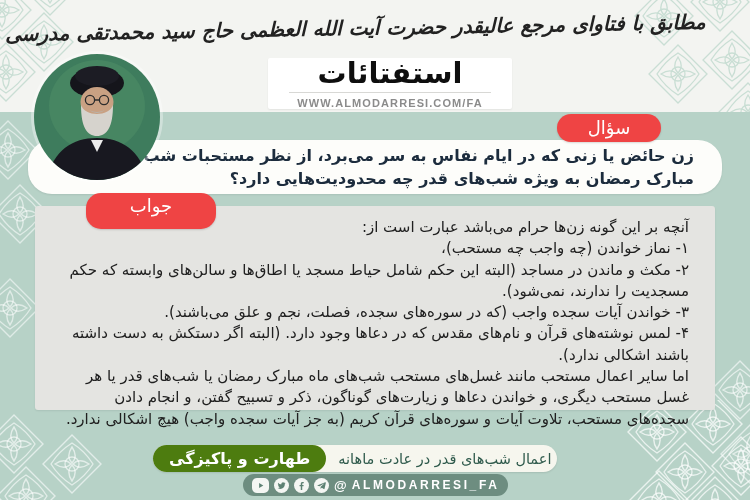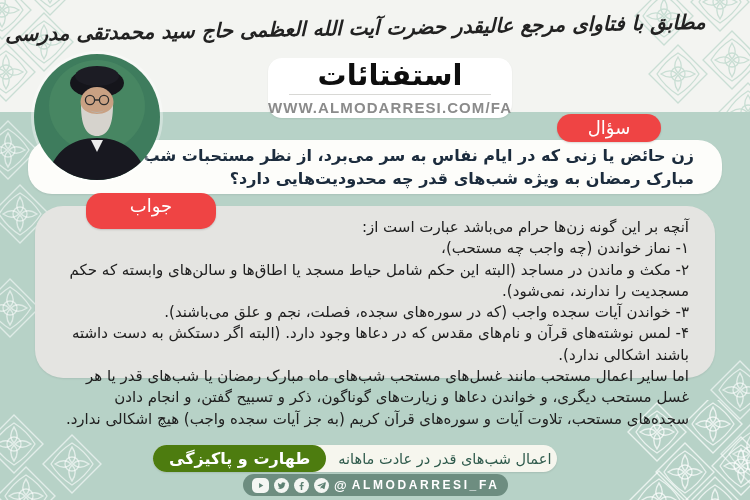--- a/index.html
+++ b/index.html
@@ -16,29 +16,29 @@
     transform:rotate(-1deg); z-index:2; letter-spacing:.5px;
   }
 
   .photo {
     position:absolute; left:34px; top:54px; width:126px; height:126px;
     border-radius:50%; overflow:hidden; z-index:4; box-shadow:0 0 0 3px rgba(255,255,255,.35);
   }
   .photo svg { display:block; }
 
   .title-box {
-    position:absolute; left:268px; top:58px; width:244px; height:60px;
-    background:#ffffff; border-radius:14px; z-index:4;
+    position:absolute; left:268px; top:58px; width:244px; height:51px;
+    background:#ffffff; border-radius:2px; z-index:4;
     display:flex; flex-direction:column; align-items:center; justify-content:center; gap:4px;
     box-shadow:0 1px 2px rgba(0,0,0,.07);
   }
   .main-title { font-size:29px; font-weight:bold; color:#0e0e0e; line-height:1; direction:rtl; }
   .title-divider { width:202px; height:1px; background:#d8d8d5; }
   .site-url {
-    font-family:"Liberation Sans", sans-serif; font-size:15px; font-weight:bold;
+    font-family:"Liberation Sans", sans-serif; font-size:11px; font-weight:bold;
     color:#8b8b8b; letter-spacing:1.1px; cursor:pointer;
   }
 
   .badge {
     position:absolute; background:#ef4444; color:#ffffff; border-radius:15px;
     text-align:center; z-index:5; direction:rtl; font-size:18px;
     box-shadow:0 1px 2px rgba(0,0,0,.15);
   }
   .q-badge { left:557px; top:114px; width:104px; height:28px; line-height:27px; }
   .a-badge { left:86px;  top:193px; width:130px; height:36px; line-height:26px; }
@@ -47,22 +47,22 @@
     position:absolute; left:28px; top:140px; width:694px; height:54px;
     background:#fdfdfa; border-radius:24px; z-index:3;
     display:flex; align-items:center; box-shadow:0 1px 2px rgba(0,0,0,.08);
   }
   .q-box p {
     margin:0; padding:0 28px; width:100%; direction:rtl; text-align:right;
     font-size:16px; font-weight:bold; color:#1c2c3d; line-height:23px;
   }
 
   .a-box {
-    position:absolute; left:35px; top:206px; width:680px; height:172px;
-    background:#e4e4e1; border-radius:28px; z-index:3;
+    position:absolute; left:35px; top:206px; width:680px; height:204px;
+    background:#e4e4e1; border-radius:3px; z-index:3;
     padding:11px 26px 0 26px; box-sizing:border-box; direction:rtl;
     box-shadow:0 1px 2px rgba(0,0,0,.08);
   }
   .a-box p { margin:0; text-align:right; font-size:15px; color:#202020; line-height:21.3px; }
 
   .tag-row {
     position:absolute; left:153px; top:445px; height:27px; z-index:3;
     background:#f6f6ee; border-radius:15px; display:flex; align-items:center;
     box-shadow:0 1px 2px rgba(0,0,0,.1);
   }

